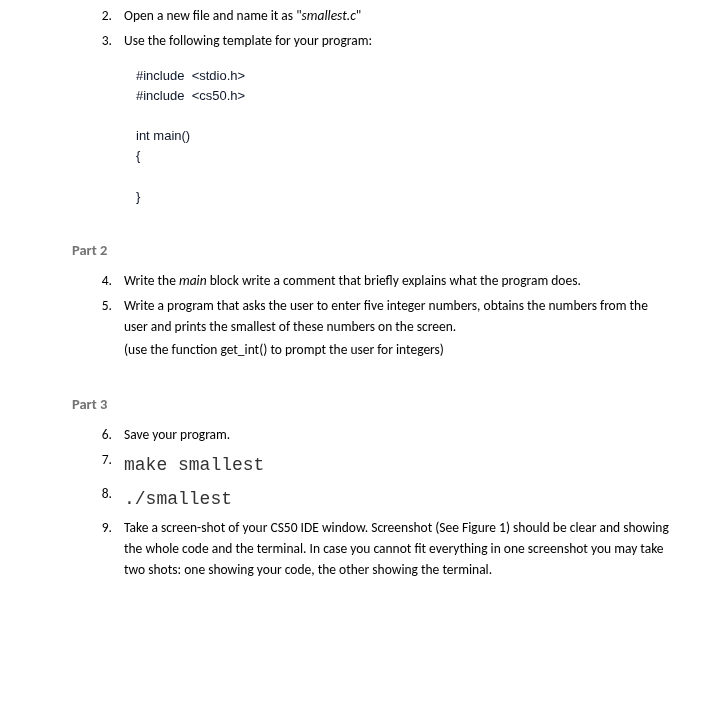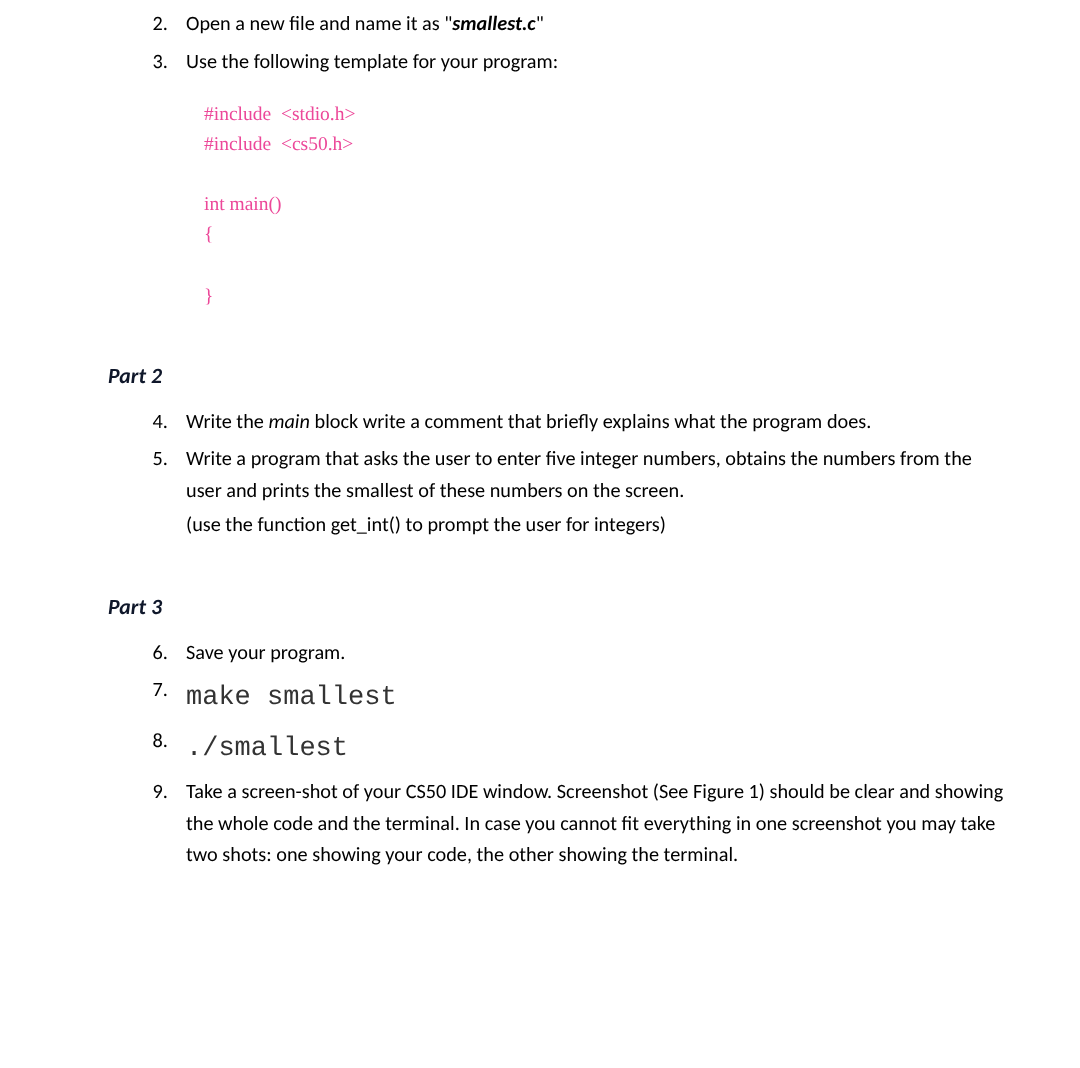--- a/index.html
+++ b/index.html
@@ -26,42 +26,41 @@
       text-align: right;
       padding-right: 12px;
     }
     .ol-body {
       flex: 1;
     }
     .indent-1 {
       margin-left: 24px;
     }
     .code-block {
-      font-family: Liberation Serif, serif;
-      color: #ec4899;
+      font-family: Liberation Sans, sans-serif;
+      color: #0f172a;
       margin-left: 64px;
       margin-top: 14px;
       margin-bottom: 10px;
       line-height: 1.55;
       white-space: pre;
       font-size: 13px;
     }
     .part-heading {
-      color: #0f172a;
+      color: #737373;
       font-weight: bold;
       font-size: 14.5px;
       margin-top: 32px;
       margin-bottom: 10px;
-      font-style: italic;
     }
     .italic {
       font-style: italic;
     }
     .bold {
-      font-weight: bold;
+      font-weight: normal;
     }
     .mono-inline {
       font-family: 'Courier New', monospace;
       font-size: 18px;
       color: #333;
       margin-top: 2px;
     }
     .hint {
       margin-top: 2px;
     }

